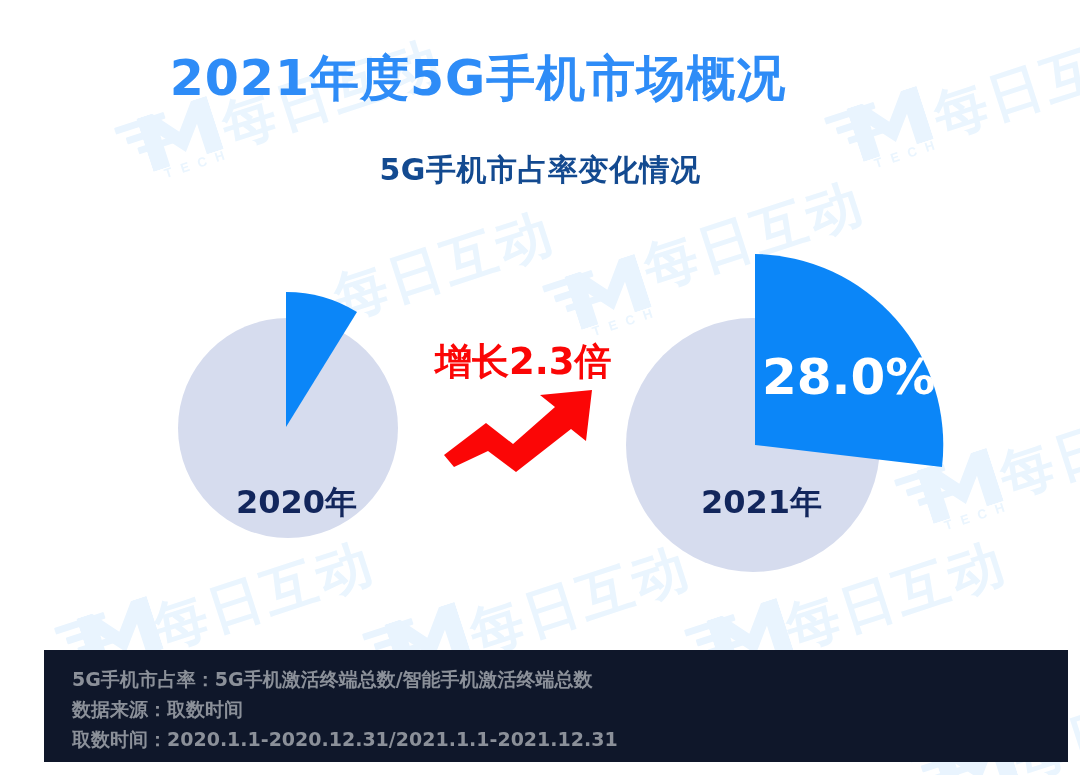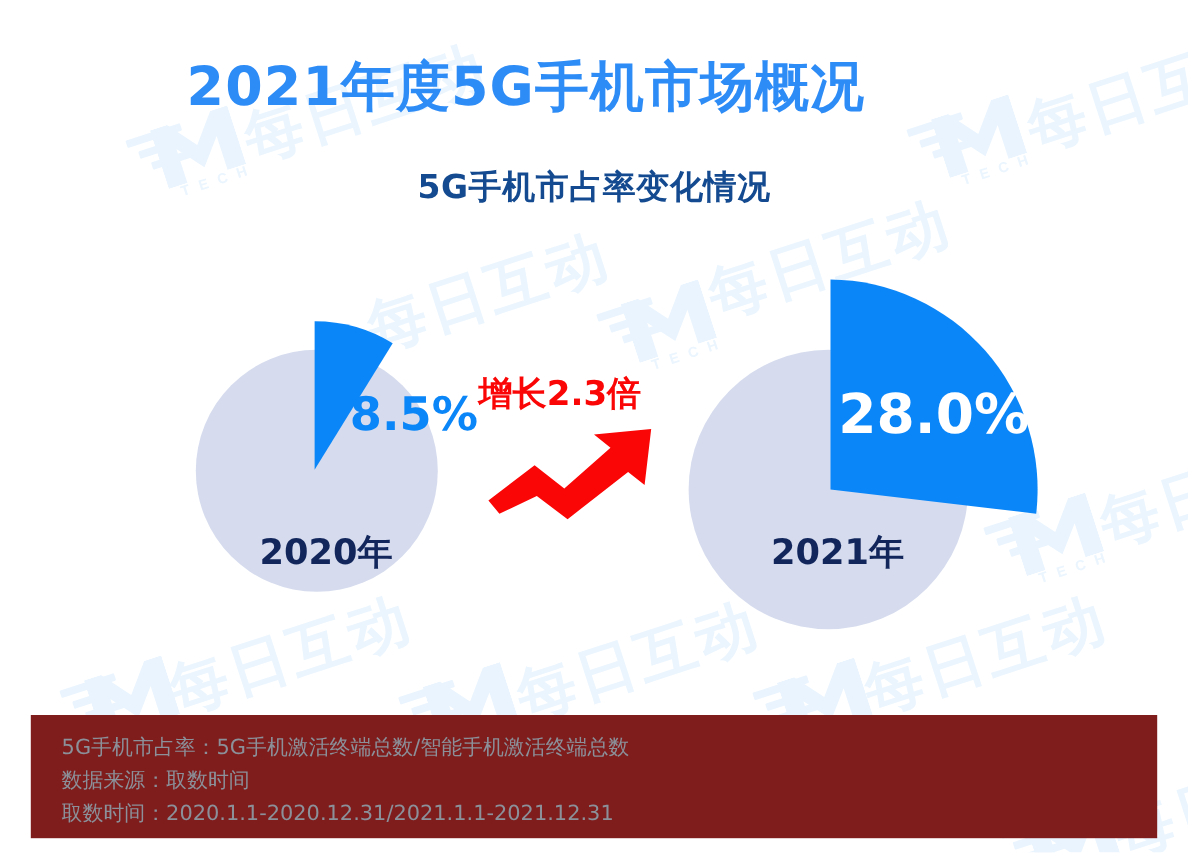--- a/index.html
+++ b/index.html
@@ -143,44 +143,45 @@
     white-space: nowrap;
   }
   #year-2020 { left: 236px; top: 481px; }
   #year-2021 { left: 701px; top: 481px; }
 
   
   #growth-text {
     position: absolute;
     left: 435px;
     top: 337px;
-    font-size: 31px;
+    font-size: 37px;
     font-weight: 800;
     color: #fb0606;
     font-family: "DejaVu Sans", "Liberation Sans", sans-serif;
     white-space: nowrap;
   }
   #growth-arrow {
     position: absolute;
     left: 440px;
     top: 383px;
     width: 168px;
     height: 90px;
   }
 
   
   #footnote {
     position: absolute;
-    left: 28px;
+    left: 44px;
     top: 650px;
     width: 1024px;
     height: 112px;
-    background: #7f1d1d;
+    background: #0f172a;
     box-sizing: border-box;
     padding: 14px 0 0 28px;
+    font-weight: bold;
   }
   .foot-line {
     font-size: 19px;
     color: #8b9099;
     line-height: 30px;
     font-family: "DejaVu Sans", "Liberation Sans", sans-serif;
     white-space: nowrap;
   }
 </style>
 </head>
@@ -291,21 +292,20 @@
 
       <circle cx="288" cy="428" r="110" fill="#d6dcee"></circle>
 
       <path d="M 286 427 L 286 292 A 135 135 0 0 1 357 312 Z" fill="#0b86f8"></path>
 
       <circle cx="753" cy="445" r="127" fill="#d6dcee"></circle>
 
       <path d="M 755 445 L 755 254 A 191 191 0 0 1 942 467 Z" fill="#0b86f8"></path>
     </svg>
 
-    <div class="pct-label" id="pct-2020">8.5%</div>
     <div class="pct-label" id="pct-2021">28.0%</div>
 
     <div class="year-label" id="year-2020">2020年</div>
     <div class="year-label" id="year-2021">2021年</div>
 
     <div id="growth-text">增长2.3倍</div>
 
     <svg id="growth-arrow" viewBox="0 0 168 90">
       <path d="M 4 72 L 46 40 L 73 61 L 115 24 L 100 12 L 152 7 L 146 58 L 131 46 L 76 89 L 48 68 L 14 84 Z" fill="#fb0606"></path>
     </svg>

